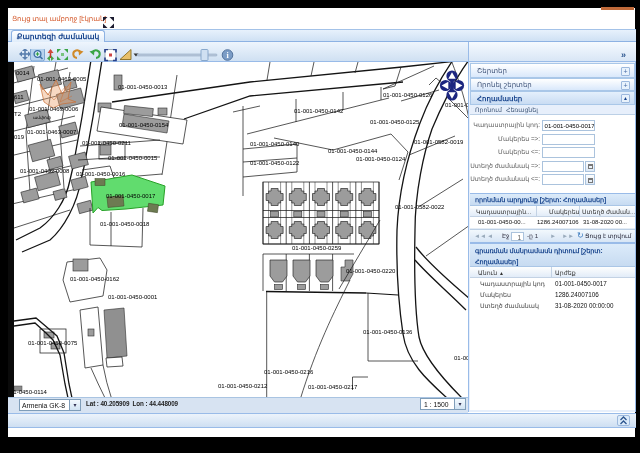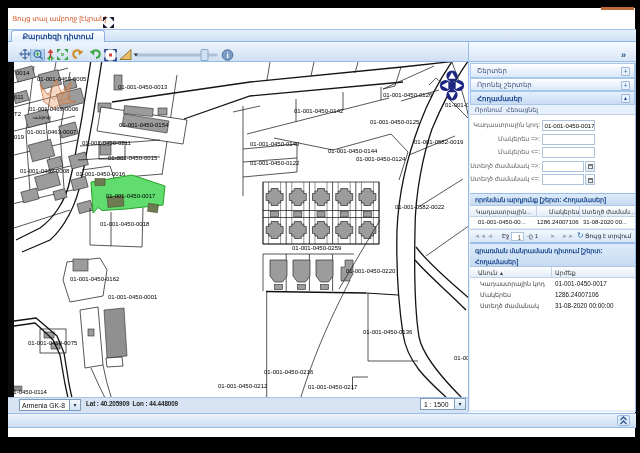--- a/index.html
+++ b/index.html
@@ -36,21 +36,21 @@
 <div class="abs hdrlink">Ցույց տալ ամբողջ [էկրան]</div>
 <svg class="abs" style="left:103px;top:17px" width="11" height="11" viewBox="0 0 11 11">
 <g fill="#1a1a2e">
       <polygon points="0,0 4.5,0 0,4.5"></polygon>
       <polygon points="11,0 11,4.5 6.5,0"></polygon>
       <polygon points="0,11 0,6.5 4.5,11"></polygon>
       <polygon points="11,11 6.5,11 11,6.5"></polygon>
     </g>
   </svg>
 <div class="abs tabbar"></div>
-<div class="abs tab">Քարտեզի դիտում</div>
+<div class="abs tab">Քարտեզի ժամանակ</div>
 <div class="abs toolbar"></div>
 
 <svg class="abs" style="left:12px;top:49px" width="230" height="13" viewBox="0 0 230 13">
   <g transform="translate(8,0)">
     <g fill="#5a7fae">
         <polygon points="5,-1 8,2 2,2"></polygon>
         <polygon points="5,11 8,8 2,8"></polygon>
         <polygon points="-1,5 2,2.2 2,7.8"></polygon>
         <polygon points="11,5 8,2.2 8,7.8"></polygon>
         <rect x="4.2" y="1" width="1.6" height="8"></rect>

